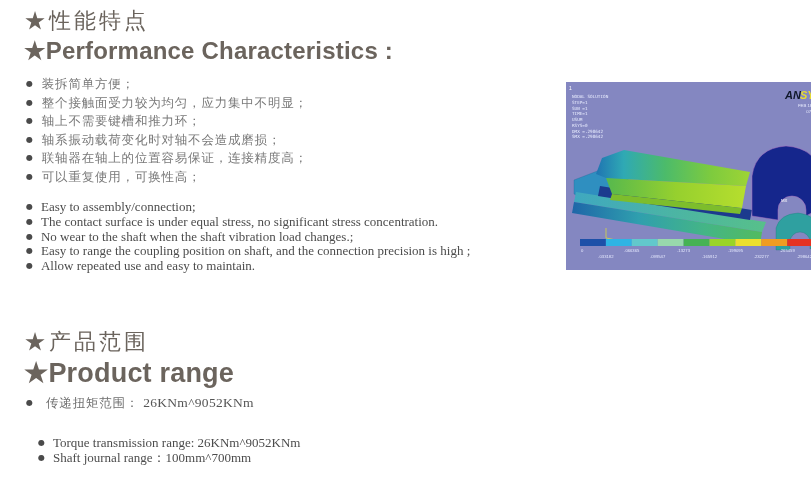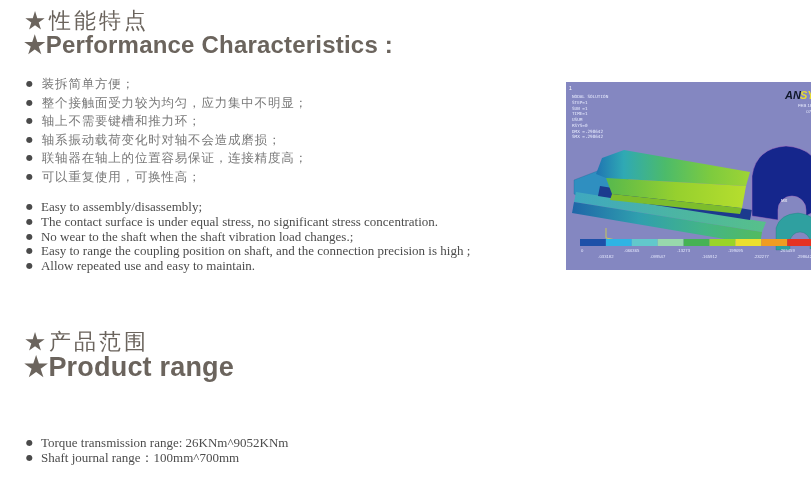--- a/index.html
+++ b/index.html
@@ -8,21 +8,21 @@
     font-family:"Liberation Sans", sans-serif;overflow:hidden;
   }
   .abs{position:absolute;}
   
   .title-cn{
     left:24px;font-size:22px;font-weight:normal;color:#6b645d;
     letter-spacing:3px;white-space:nowrap;
   }
   .title-en{
     left:24px;font-size:24px;font-weight:bold;color:#6b645d;
-    letter-spacing:0.2px;white-space:nowrap;
+    letter-spacing:0.2px;white-space:nowrap;margin-top:6px;
   }
   #perf-title-cn{top:6px;}
   #perf-title-en{top:31px;}
   #pr-title-cn{top:327px;}
   #pr-title-en{top:351px;font-size:27px;}
   
   ul{list-style:none;margin:0;padding:0;}
   li{white-space:nowrap;}
   li::before{
     content:"\25CF";font-size:8px;margin-right:8px;position:relative;top:-2px;
@@ -35,21 +35,21 @@
     font-size:13px;color:#4c4c4c;
   }
   .en-list li{height:14.8px;line-height:14.8px;}
   .pr-cn-list{left:26px;top:393px;font-size:12.5px;color:#6f6f6f;letter-spacing:0.8px;}
   .pr-cn-list li{height:19.5px;line-height:19.5px;}
   .pr-cn-list .val{
     font-family:"Liberation Serif", serif;font-size:13.5px;color:#555;
     letter-spacing:0.3px;margin-left:4px;
   }
   .pr-en-list{
-    left:26px;top:436px;font-family:"Liberation Serif", serif;
+    left:38px;top:436px;font-family:"Liberation Serif", serif;
     font-size:13px;color:#4c4c4c;
   }
   .pr-en-list li{height:14.8px;line-height:14.8px;}
   
   .ansys-panel{left:538px;top:82px;width:299px;height:188px;padding-left:28px;}
   .ansys-panel svg{display:block;}
 </style>
 </head>
 <body>
 
@@ -59,21 +59,21 @@
 <ul class="abs cn-list">
   <li>装拆简单方便；</li>
   <li>整个接触面受力较为均匀，应力集中不明显；</li>
   <li>轴上不需要键槽和推力环；</li>
   <li>轴系振动载荷变化时对轴不会造成磨损；</li>
   <li>联轴器在轴上的位置容易保证，连接精度高；</li>
   <li>可以重复使用，可换性高；</li>
 </ul>
 
 <ul class="abs en-list">
-  <li>Easy to assembly/disassembly;</li>
+  <li>Easy to assembly/connection;</li>
   <li>The contact surface is under equal stress, no significant stress concentration.</li>
   <li>No wear to the shaft when the shaft vibration load changes.;</li>
   <li>Easy to range the coupling position on shaft, and the connection precision is high ;</li>
   <li>Allow repeated use and easy to maintain.</li>
 </ul>
 
 <div class="abs ansys-panel">
   <svg viewBox="0 0 265 188" width="265" height="188">
     <defs>
       <linearGradient id="sleeveTop" x1="0" y1="0" x2="1" y2="0">
@@ -170,18 +170,21 @@
         <text x="246" y="176" text-anchor="end">.298642</text>
       </g>
     </g>
   </svg>
 </div>
 
 <div class="abs title-cn" id="pr-title-cn">★产品范围</div>
 <div class="abs title-en" id="pr-title-en">★Product range</div>
 
 <ul class="abs pr-cn-list">
+  <li>
+    <span>传递扭矩范围：</span><span class="val">26KNm^9052KNm</span>
+  </li>
 </ul>
 
 <ul class="abs pr-en-list">
   <li>Torque transmission range:  26KNm^9052KNm</li>
   <li>Shaft journal range：100mm^700mm</li>
 </ul>
 
 </body></html>

